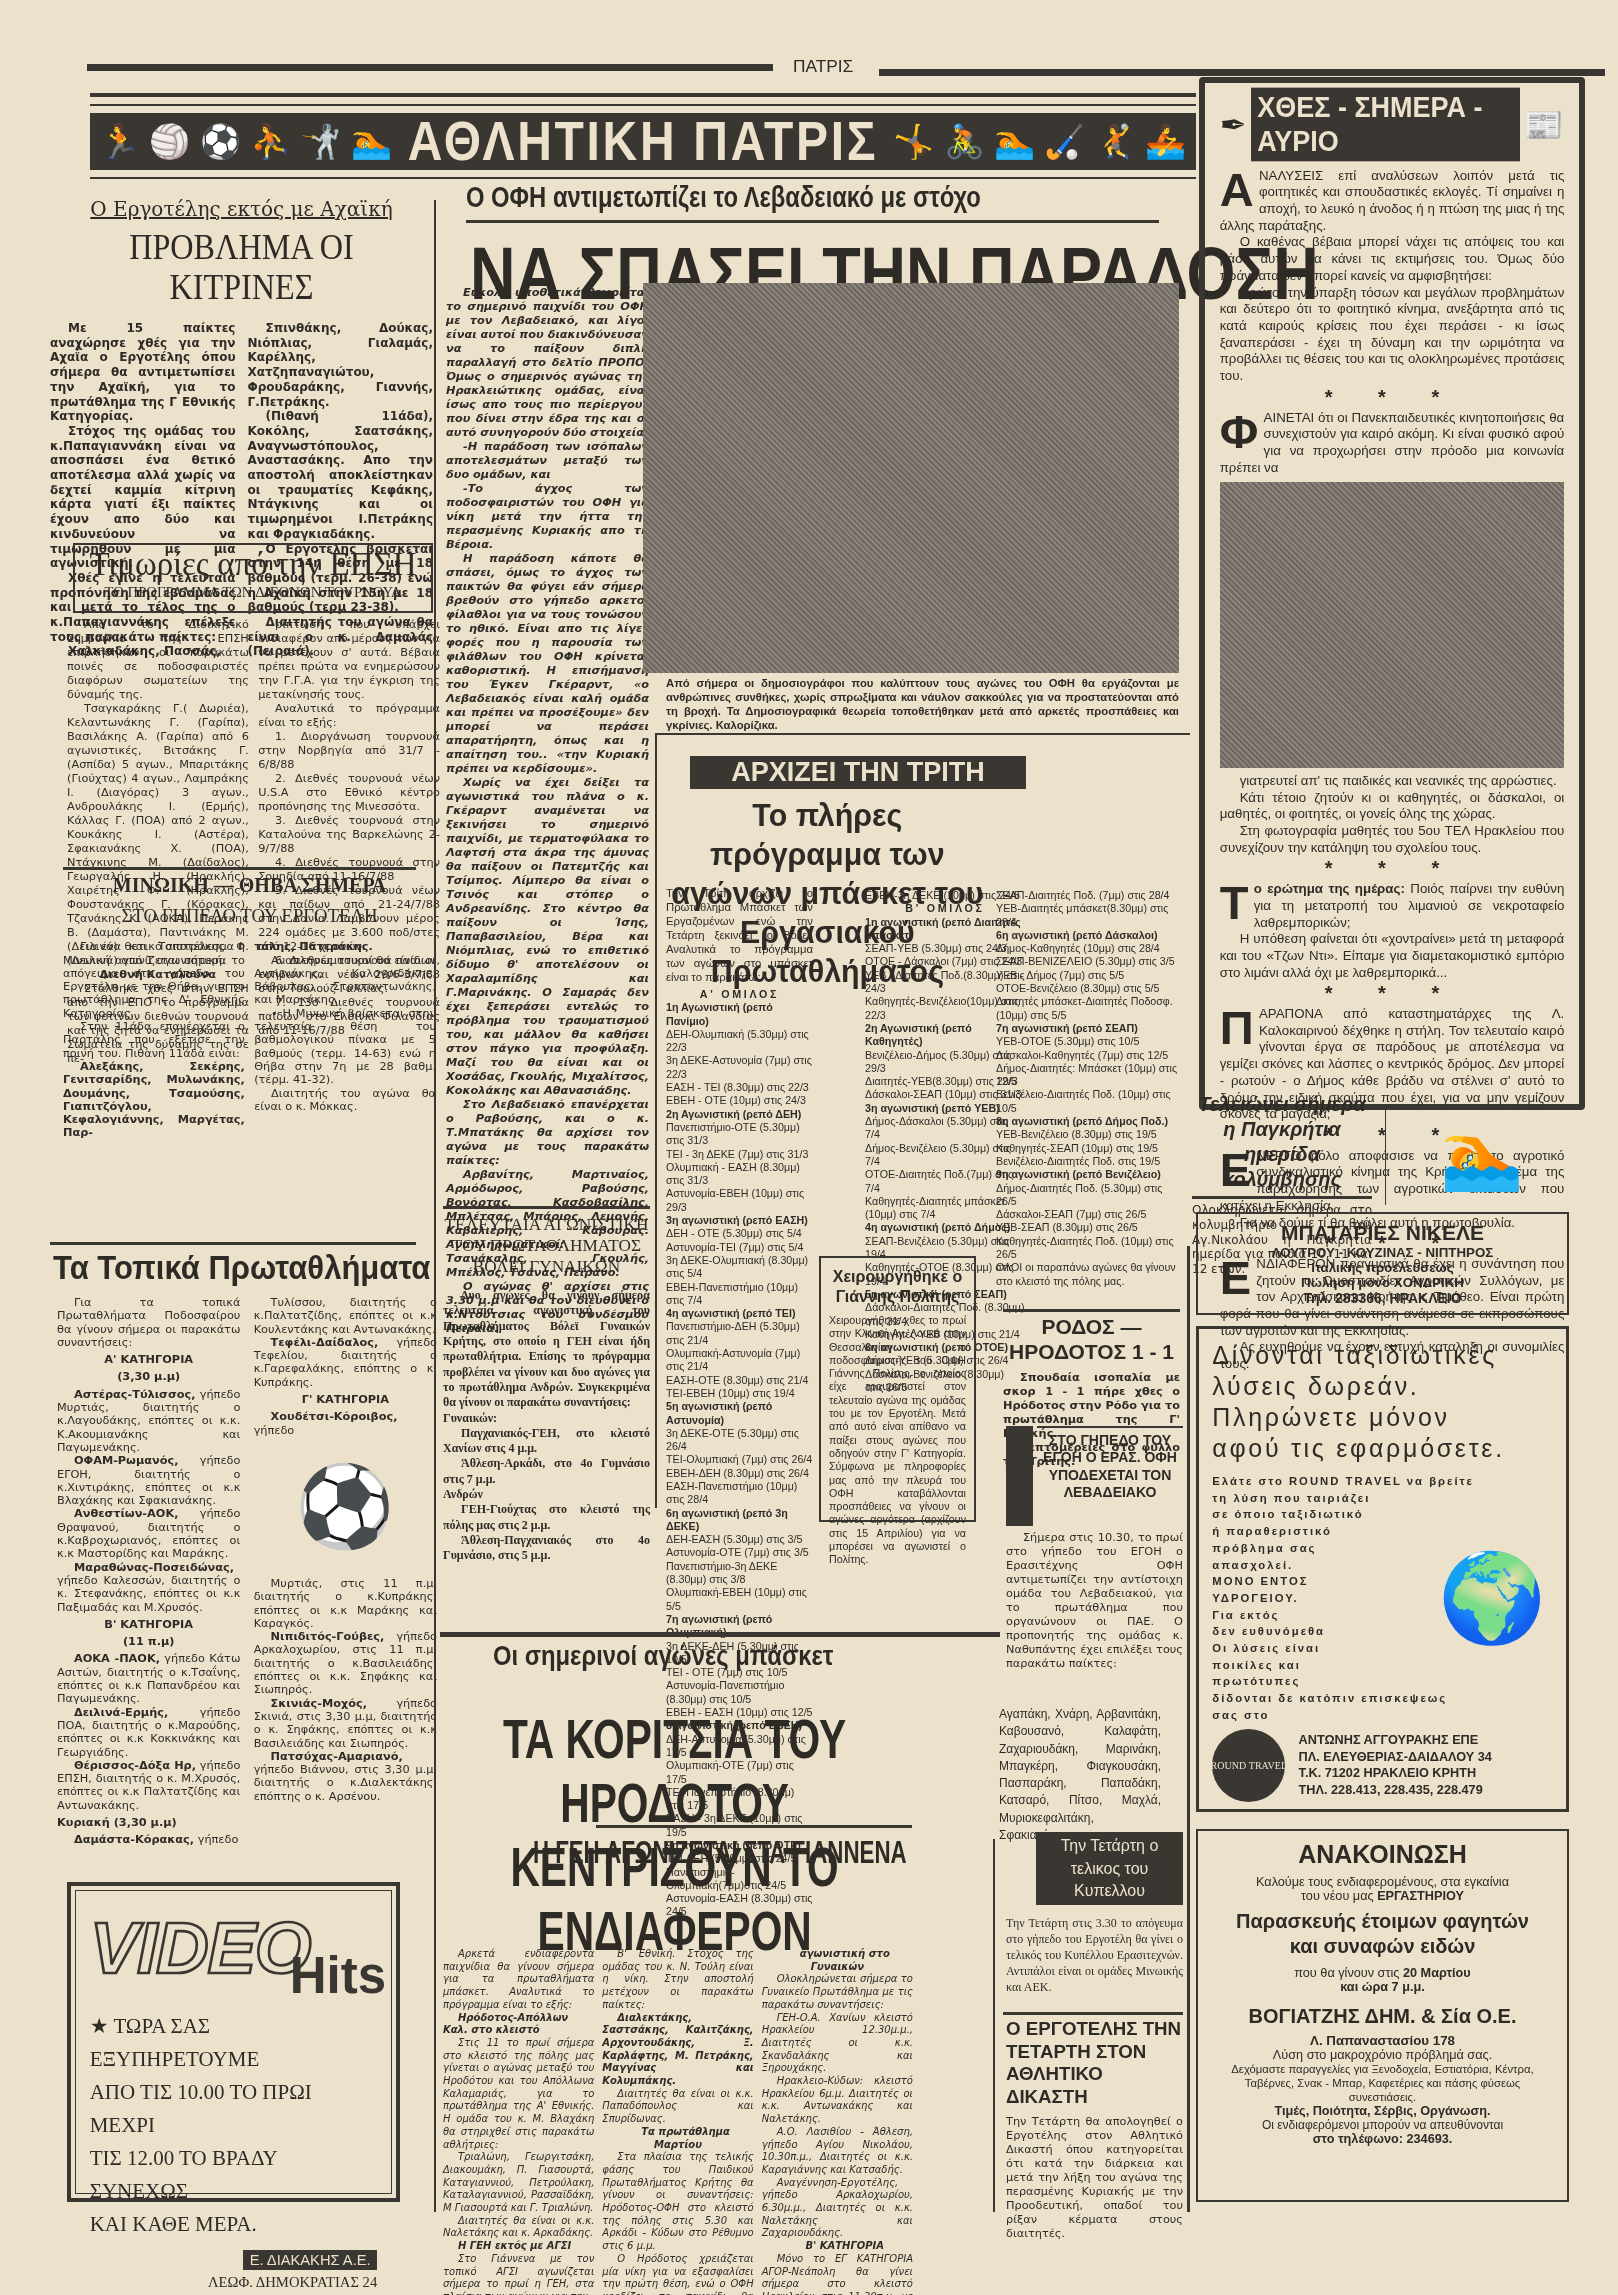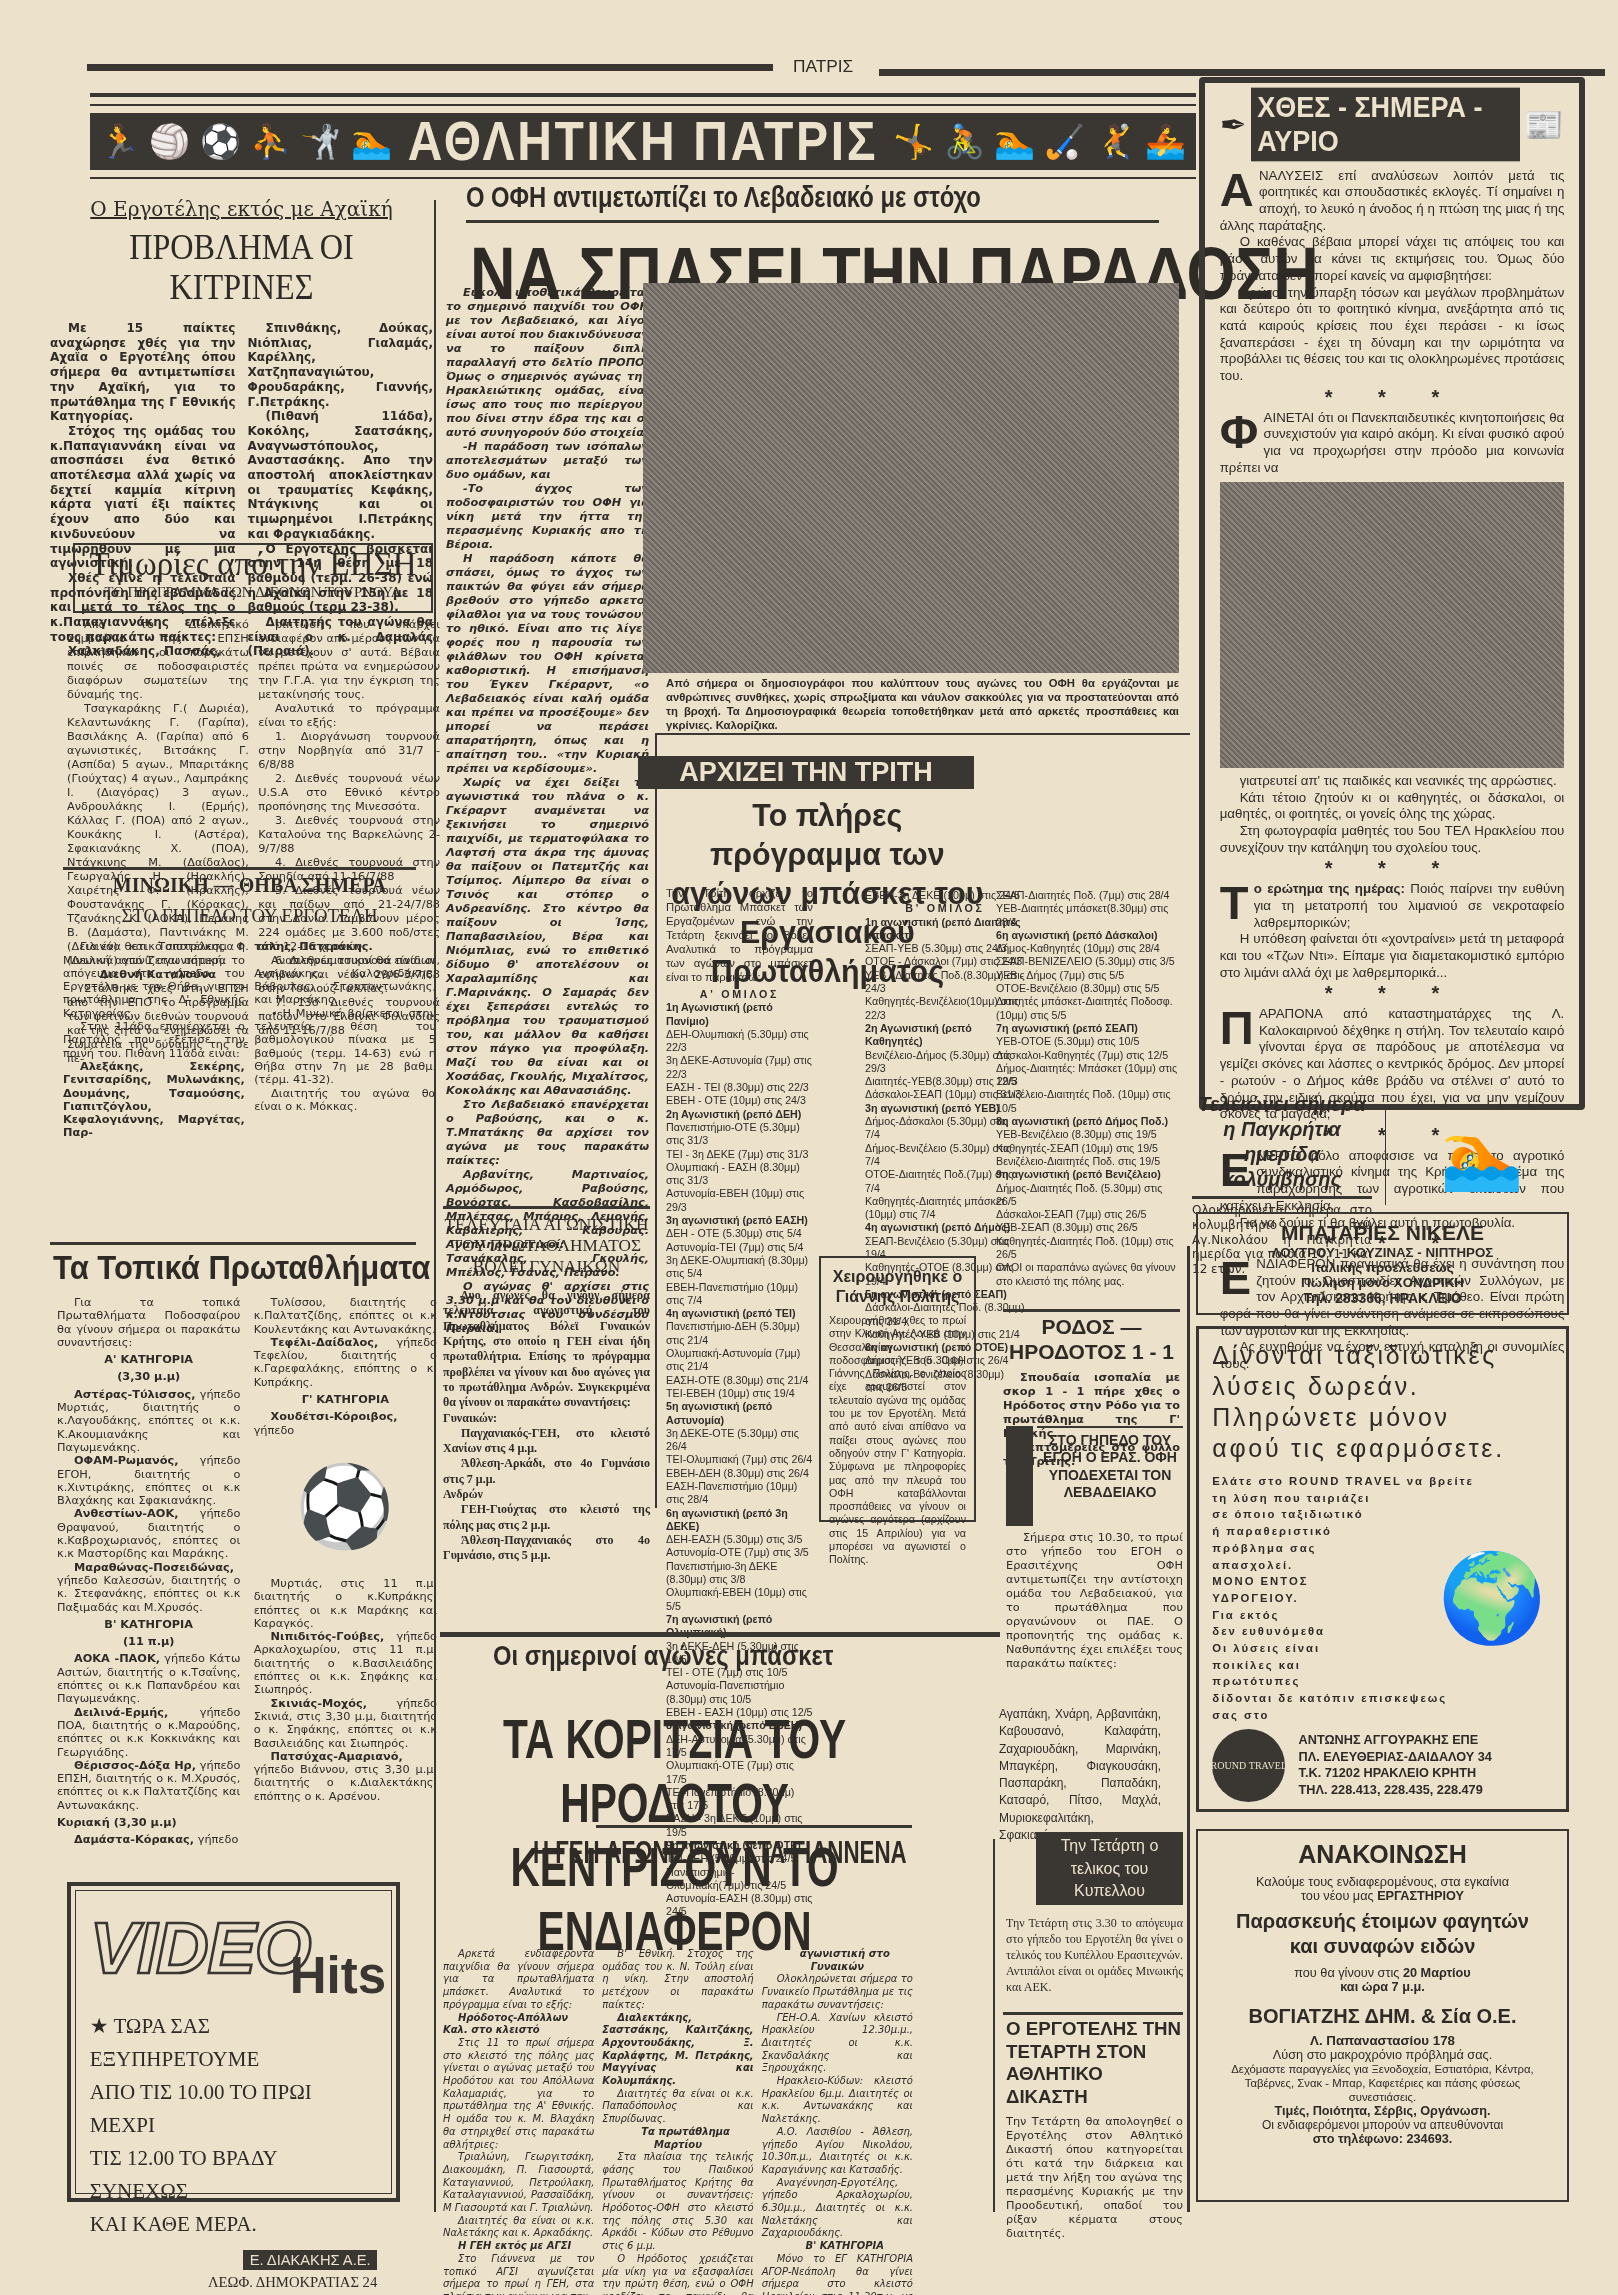--- a/index.html
+++ b/index.html
@@ -200,21 +200,21 @@
     <p style="text-indent:0;">Γυναικών:</p>
     <p><b>Παγχανιακός-ΓΕΗ,</b><span> στο κλειστό Χανίων στις 4 μ.μ.</span></p>
     <p>Άθλεση-Αρκάδι, στο 4ο Γυμνάσιο στις 7 μ.μ.</p>
     <p style="text-indent:0;">Ανδρών</p>
     <p><b>ΓΕΗ-Γιούχτας</b><span> στο κλειστό της πόλης μας στις 2 μ.μ.</span></p>
     <p>Άθλεση-Παγχανιακός στο 4ο Γυμνάσιο, στις 5 μ.μ.</p>
   </div>
 </div>
 
 <div class="abs" style="left:655px;top:733px;width:533px;height:773px;border-left:2px solid #3a3632;border-top:2px solid #3a3632;"></div>
-<div class="abs rule lib" style="left:638px;top:756px;width:336px;height:33px;color:#ece2cc;font-size:27px;font-weight:bold;text-align:center;line-height:33px;">ΑΡΧΙΖΕΙ ΤΗΝ ΤΡΙΤΗ</div>
+<div class="abs rule lib" style="left:690px;top:756px;width:336px;height:33px;color:#ece2cc;font-size:27px;font-weight:bold;text-align:center;line-height:33px;">ΑΡΧΙΖΕΙ ΤΗΝ ΤΡΙΤΗ</div>
 <div class="abs lib bold center" style="left:663px;top:796px;width:346px;font-size:32px;line-height:39px;transform:scaleX(0.95);transform-origin:left top;">Το πλήρες πρόγραμμα των αγώνων μπάσκετ του Εργασιακού Πρωταθλήματος</div>
 
 <div class="abs sched" style="left:666px;top:886px;width:147px;">
   <div class="txt" style="font-size:11.3px;line-height:14px;font-family:'Liberation Sans',sans-serif;margin-bottom:4px;">Την Τρίτη αρχίζει το Πρωτάθλημα Μπάσκετ των Εργαζομένων ενώ την Τετάρτη ξεκινάει το Βόλεϊ. Αναλυτικά το πρόγραμμα των αγώνων στο μπάσκετ είναι το παρακάτω:</div>
   <div id="prog-col1" style="font-size:10.7px;line-height:13.3px;">
       <div class="h" style="text-align: center; letter-spacing: 2.7px;">Α' ΟΜΙΛΟΣ</div>
       <div class="h">1η Αγωνιστική (ρεπό Πανίμιο)</div>
       <div>ΔΕΗ-Ολυμπιακή (5.30μμ) στις 22/3</div>
       <div>3η ΔΕΚΕ-Αστυνομία (7μμ) στις 22/3</div>
       <div>ΕΑΣΗ - ΤΕΙ (8.30μμ) στις 22/3</div>

